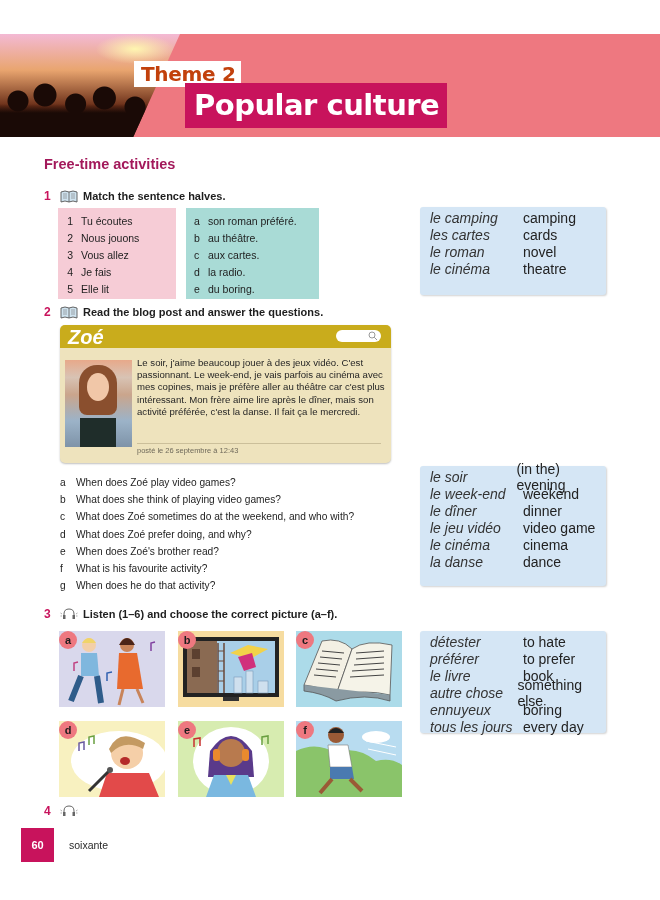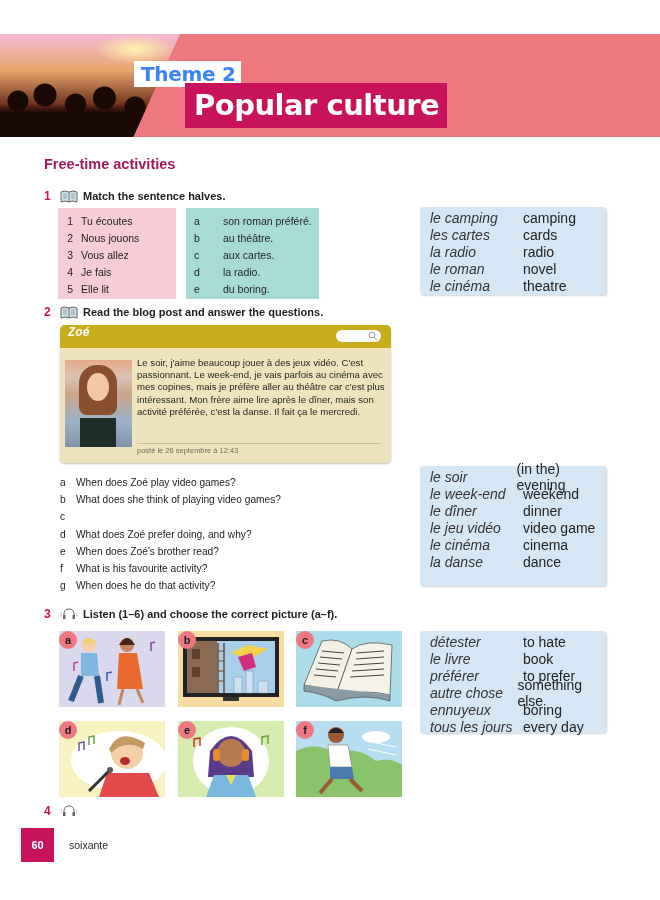--- a/index.html
+++ b/index.html
@@ -13,52 +13,52 @@
     clip-path: polygon(0 0, 100% 0, 74% 100%, 0 100%); }
   .banner-photo .glow { position: absolute; left: 95px; top: 0; width: 80px; height: 30px; background: radial-gradient(ellipse at center, #fff6b0 0%, rgba(255,220,120,0) 70%); }
   .banner-photo .crowd { position: absolute; left: 0; bottom: 0; width: 180px; height: 60px;
     background:
       radial-gradient(circle at 10% 40%, #1a0a06 10px, transparent 11px),
       radial-gradient(circle at 25% 30%, #1a0a06 11px, transparent 12px),
       radial-gradient(circle at 42% 45%, #1a0a06 10px, transparent 11px),
       radial-gradient(circle at 58% 35%, #1a0a06 11px, transparent 12px),
       radial-gradient(circle at 75% 50%, #1a0a06 10px, transparent 11px),
       linear-gradient(180deg, transparent 45%, #1a0a06 60%); }
-  .theme-label { position: absolute; left: 134px; top: 61px; background: #ffffff; color: #3b82f6;
+  .theme-label { position: absolute; left: 134px; top: 61px; background: #ffffff; color: #c2410c;
     font-family: "DejaVu Sans", sans-serif; font-weight: bold; font-size: 20px; line-height: 26px; padding: 0 5px 0 7px; letter-spacing: -0.3px; }
   .theme-title { position: absolute; left: 185px; top: 83px; background: #c8135c; color: #ffffff;
     font-family: "DejaVu Sans", sans-serif; font-weight: bold; font-size: 29px; line-height: 45px; padding: 0 8px 0 9px; letter-spacing: -0.5px; }
 
   
   .section-heading { position: absolute; left: 44px; top: 156px; color: #a3195b; font-weight: bold; font-size: 14.5px; }
 
   .ex-head { position: absolute; left: 44px; font-weight: bold; font-size: 11px; display: flex; align-items: center; color: #1e1e1e; }
   .ex-num { color: #c8135c; font-weight: bold; font-size: 12px; width: 16px; }
   .ex-icon { display: inline-block; width: 18px; height: 13px; margin-right: 5px; }
   .ex-text { white-space: nowrap; }
 
   
   .match-box { position: absolute; top: 208px; height: 91px; padding: 4px 0 0 0; font-size: 10.5px; }
   .match-left { left: 58px; width: 118px; background: #f6ccd6; }
   .match-right { left: 186px; width: 133px; background: #a9dbd6; }
   .match-row { display: flex; height: 17.2px; align-items: center; }
   .match-key { width: 23px; text-align: right; padding-right: 8px; }
   .match-right .match-key { width: 17px; text-align: left; padding-left: 8px; padding-right: 0; }
-  .match-right .match-val { padding-left: 0; margin-left: 20px; }
+  .match-right .match-val { padding-left: 0; margin-left: 5px; }
 
   
   .vocab { position: absolute; left: 420px; width: 186px; background: #d5e6f5; border-radius: 3px; box-shadow: 1px 1px 2px rgba(0,0,0,0.18); padding: 2px 0 0 10px; font-size: 14px; }
   .vocab-row { display: flex; height: 17px; align-items: center; }
   .vocab-fr { width: 93px; font-style: italic; color: #333; }
   .vocab-en { color: #222; }
 
   
   .blog { position: absolute; left: 60px; top: 325px; width: 331px; height: 138px; background: #eee3bd; border-radius: 5px; box-shadow: 0 1px 2px rgba(0,0,0,0.25); overflow: hidden; }
   .blog-header { height: 23px; background: #c9ac1c; position: relative; }
-  .blog-name { position: absolute; left: 8px; top: 1px; color: #ffffff; font-family: Liberation Mono, monospace; font-weight: bold; font-style: italic; font-size: 12px; }
+  .blog-name { position: absolute; left: 8px; top: 1px; color: #ffffff; font-family: Liberation Sans, sans-serif; font-weight: bold; font-style: italic; font-size: 20px; }
   .blog-search { position: absolute; right: 10px; top: 5px; width: 45px; height: 12px; background: #ffffff; border-radius: 6px; }
   .blog-search svg { position: absolute; right: 3px; top: 1px; }
   .blog-photo { position: absolute; left: 5px; top: 35px; width: 67px; height: 87px;
     background: linear-gradient(180deg, #e7a98a 0%, #d8c3b4 20%, #caa58c 40%, #9cb3c8 70%, #7e93a8 100%); }
   .blog-photo .hair { position: absolute; left: 14px; top: 5px; width: 38px; height: 50px; background: #8a4f2e; border-radius: 18px 18px 8px 8px; }
   .blog-photo .face { position: absolute; left: 22px; top: 13px; width: 22px; height: 28px; background: #f1c7a8; border-radius: 50%; }
   .blog-photo .folder { position: absolute; left: 15px; top: 58px; width: 36px; height: 29px; background: #1f2d2a; }
   .blog-body { position: absolute; left: 77px; top: 32px; width: 250px; font-size: 9.6px; line-height: 12.2px; color: #262626; }
   .blog-rule { position: absolute; left: 77px; top: 118px; width: 244px; height: 1px; background: #cbbf9a; }
   .blog-meta { position: absolute; left: 77px; top: 121px; font-size: 7.5px; color: #6f6a5b; }
@@ -151,24 +151,20 @@
 <div class="vocab" style="top:207px; height:88px;">
   <div class="vocab-row">
       <span class="vocab-fr">le camping</span>
       <span class="vocab-en">camping</span>
     </div>
   <div class="vocab-row">
       <span class="vocab-fr">les cartes</span>
       <span class="vocab-en">cards</span>
     </div>
   <div class="vocab-row">
-      <span class="vocab-fr">la radio</span>
-      <span class="vocab-en">radio</span>
-    </div>
-  <div class="vocab-row">
       <span class="vocab-fr">le roman</span>
       <span class="vocab-en">novel</span>
     </div>
   <div class="vocab-row">
       <span class="vocab-fr">le cinéma</span>
       <span class="vocab-en">theatre</span>
     </div>
 </div>
 
 <div class="ex-head" style="top:305px;">
@@ -207,20 +203,21 @@
   <div class="q-row">
       <span class="q-key">a</span>
       <span>When does Zoé play video games?</span>
     </div>
   <div class="q-row">
       <span class="q-key">b</span>
       <span>What does she think of playing video games?</span>
     </div>
   <div class="q-row">
       <span class="q-key">c</span>
+      <span>What does Zoé sometimes do at the weekend, and who with?</span>
     </div>
   <div class="q-row">
       <span class="q-key">d</span>
       <span>What does Zoé prefer doing, and why?</span>
     </div>
   <div class="q-row">
       <span class="q-key">e</span>
       <span>When does Zoé's brother read?</span>
     </div>
   <div class="q-row">
@@ -365,26 +362,26 @@
   </svg>
   <div class="pic-badge" style="left:0; top:0;">f</div>
 </div>
 
 <div class="vocab" style="top:631px; height:102px;">
   <div class="vocab-row">
       <span class="vocab-fr">détester</span>
       <span class="vocab-en">to hate</span>
     </div>
   <div class="vocab-row">
+      <span class="vocab-fr">préférer</span>
+      <span class="vocab-en">to prefer</span>
+    </div>
+  <div class="vocab-row">
       <span class="vocab-fr">le livre</span>
       <span class="vocab-en">book</span>
-    </div>
-  <div class="vocab-row">
-      <span class="vocab-fr">préférer</span>
-      <span class="vocab-en">to prefer</span>
     </div>
   <div class="vocab-row">
       <span class="vocab-fr">autre chose</span>
       <span class="vocab-en">something else</span>
     </div>
   <div class="vocab-row">
       <span class="vocab-fr">ennuyeux</span>
       <span class="vocab-en">boring</span>
     </div>
   <div class="vocab-row">

